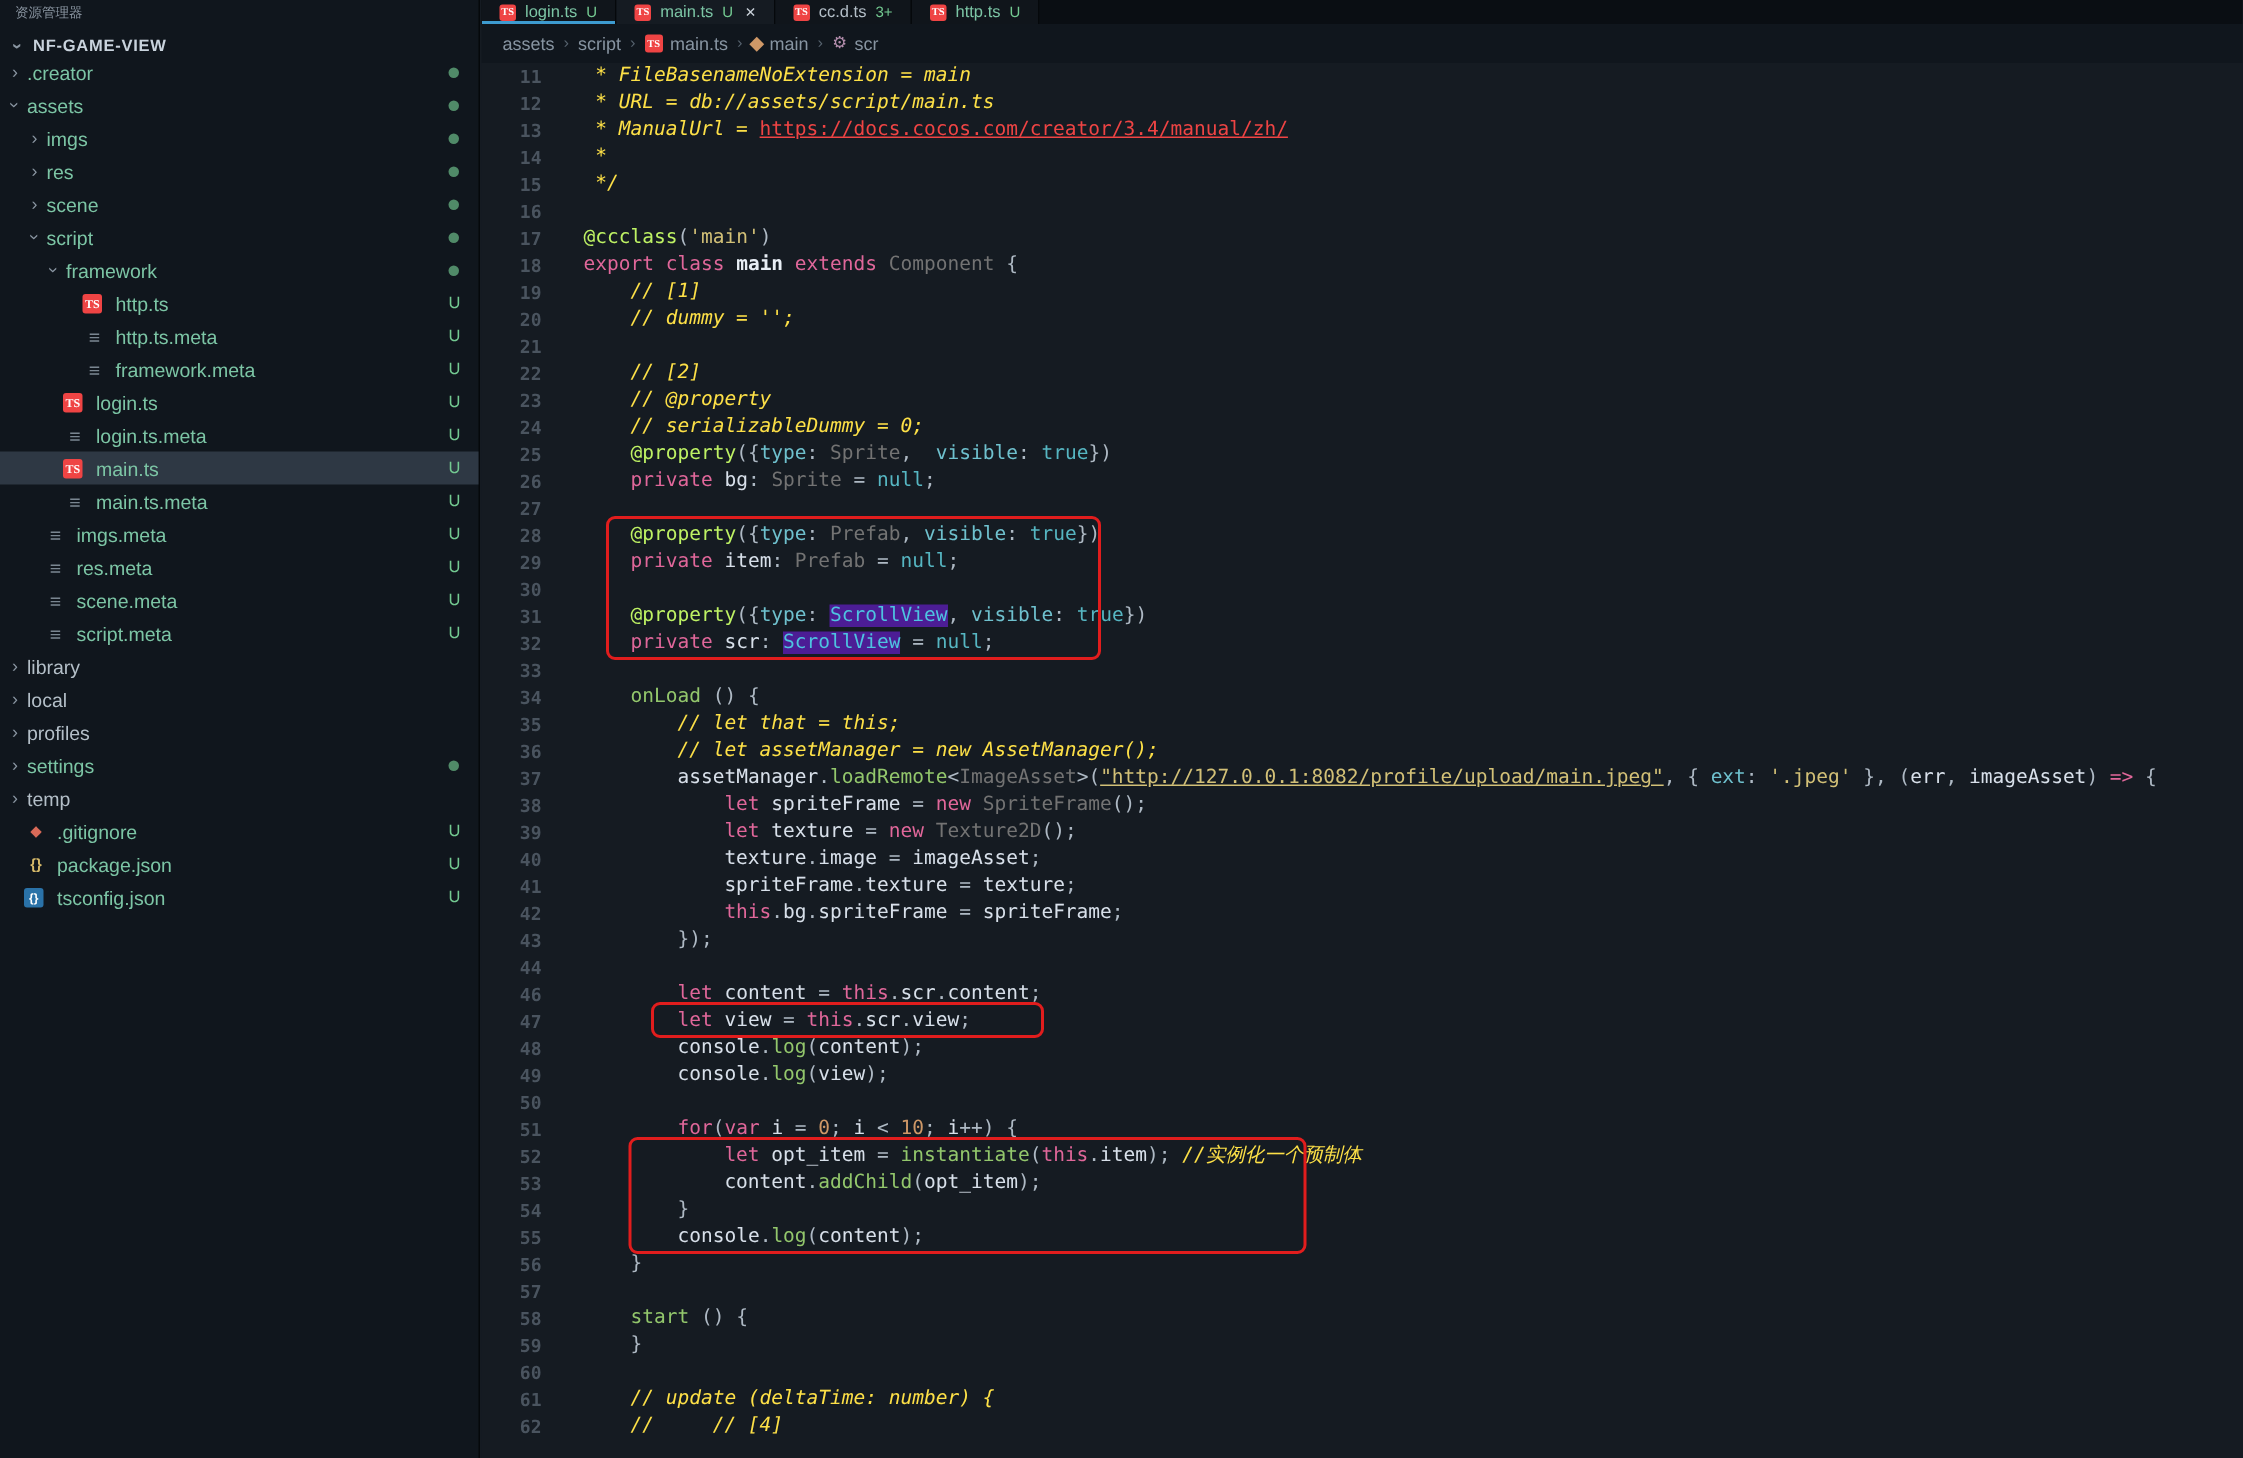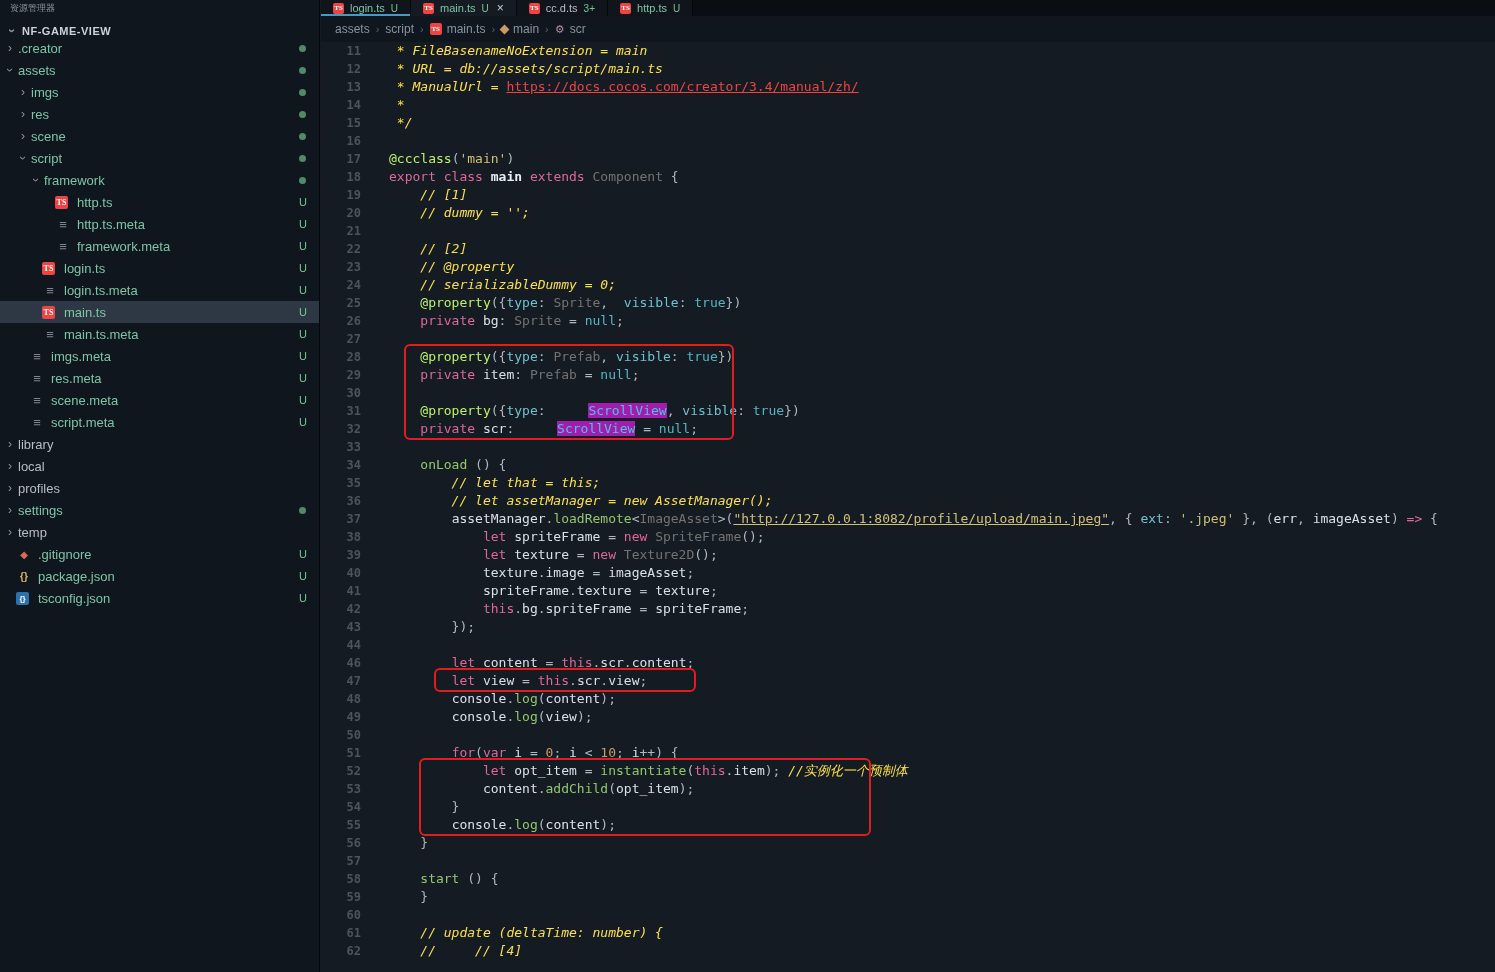--- a/index.html
+++ b/index.html
@@ -63,21 +63,21 @@
     background:#151b22; overflow:hidden;
     font-family:"DejaVu Sans Mono",monospace; font-size:13px; line-height:18px; }
   .cl { display:flex; height:18px; white-space:pre; }
   .ln { flex:0 0 40px; width:40px; text-align:right; color:#4a545f; font-size:12px;font-weight:bold; }
   .ct { padding-left:28px; }
   .cm  { color:#fde047; font-style:italic;margin-top:36px; }
   .cmu { color:#ef4444; text-decoration:underline; }
   .kw  { color:#e0679a; }
   .th  { color:#e0679a; }
   .ty  { color:#737373; }
-  .tyh { color:#4ec3e0; background:#a21caf;margin-left:35px; }
+  .tyh { color:#4ec3e0; background:#4c1d95; }
   .fn  { color:#93c76c; }
   .st  { color:#d2c077; }
   .stu { color:#d2c077; text-decoration:underline; }
   .num { color:#cf9867; }
   .bool{ color:#56b6c2; }
   .key { color:#6fc1ce; }
   .pl  { color:#aeb9c4; }
   .vr  { color:#d8e0ea; font-weight:400; }
   .cls { color:#e8eef5; font-weight:700; }
   .dec { color:#bef264; font-weight:400; }

